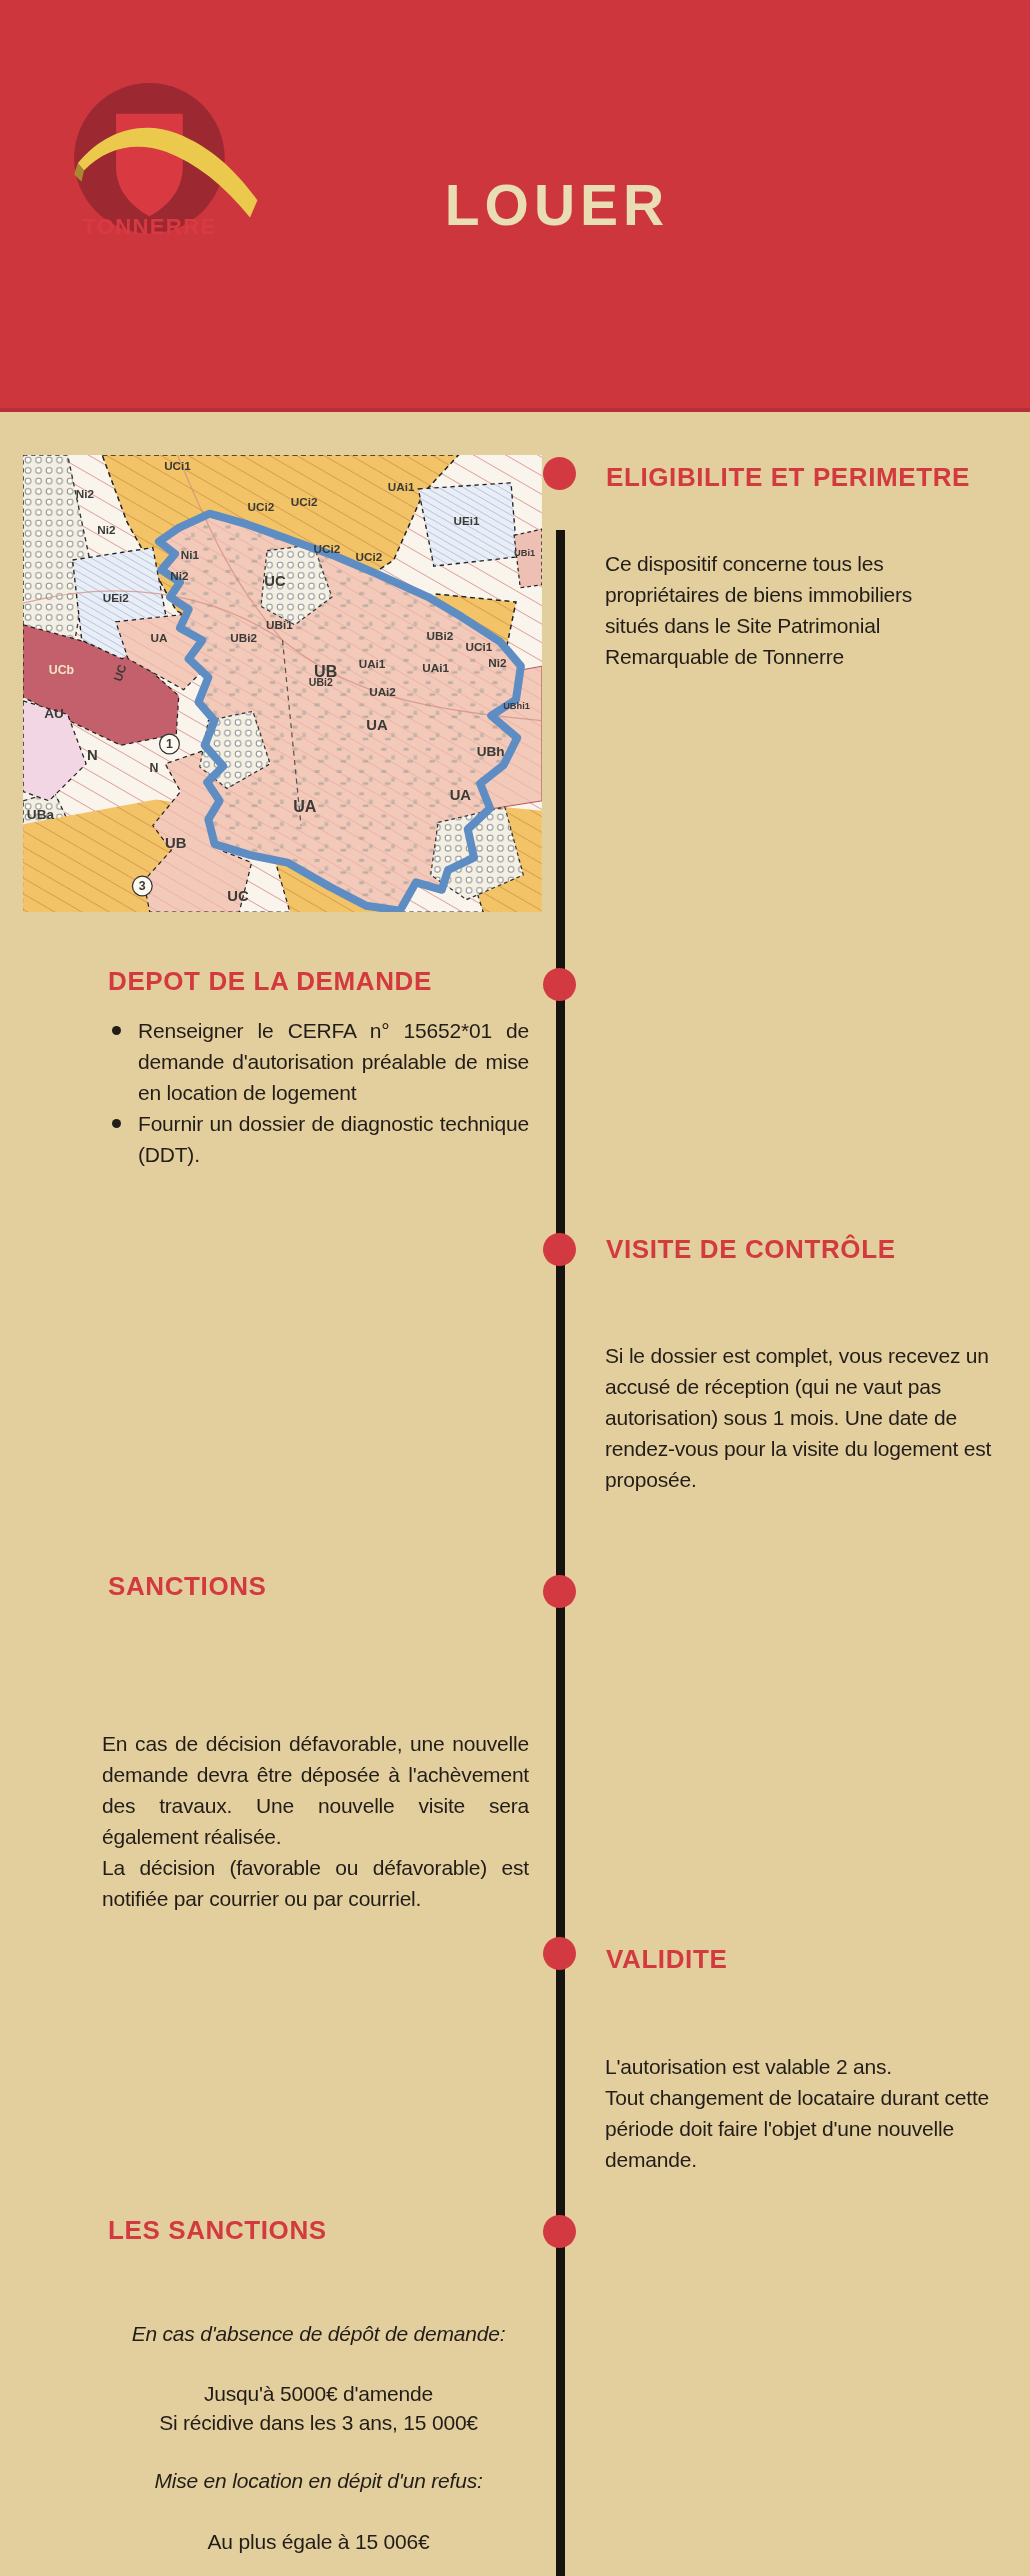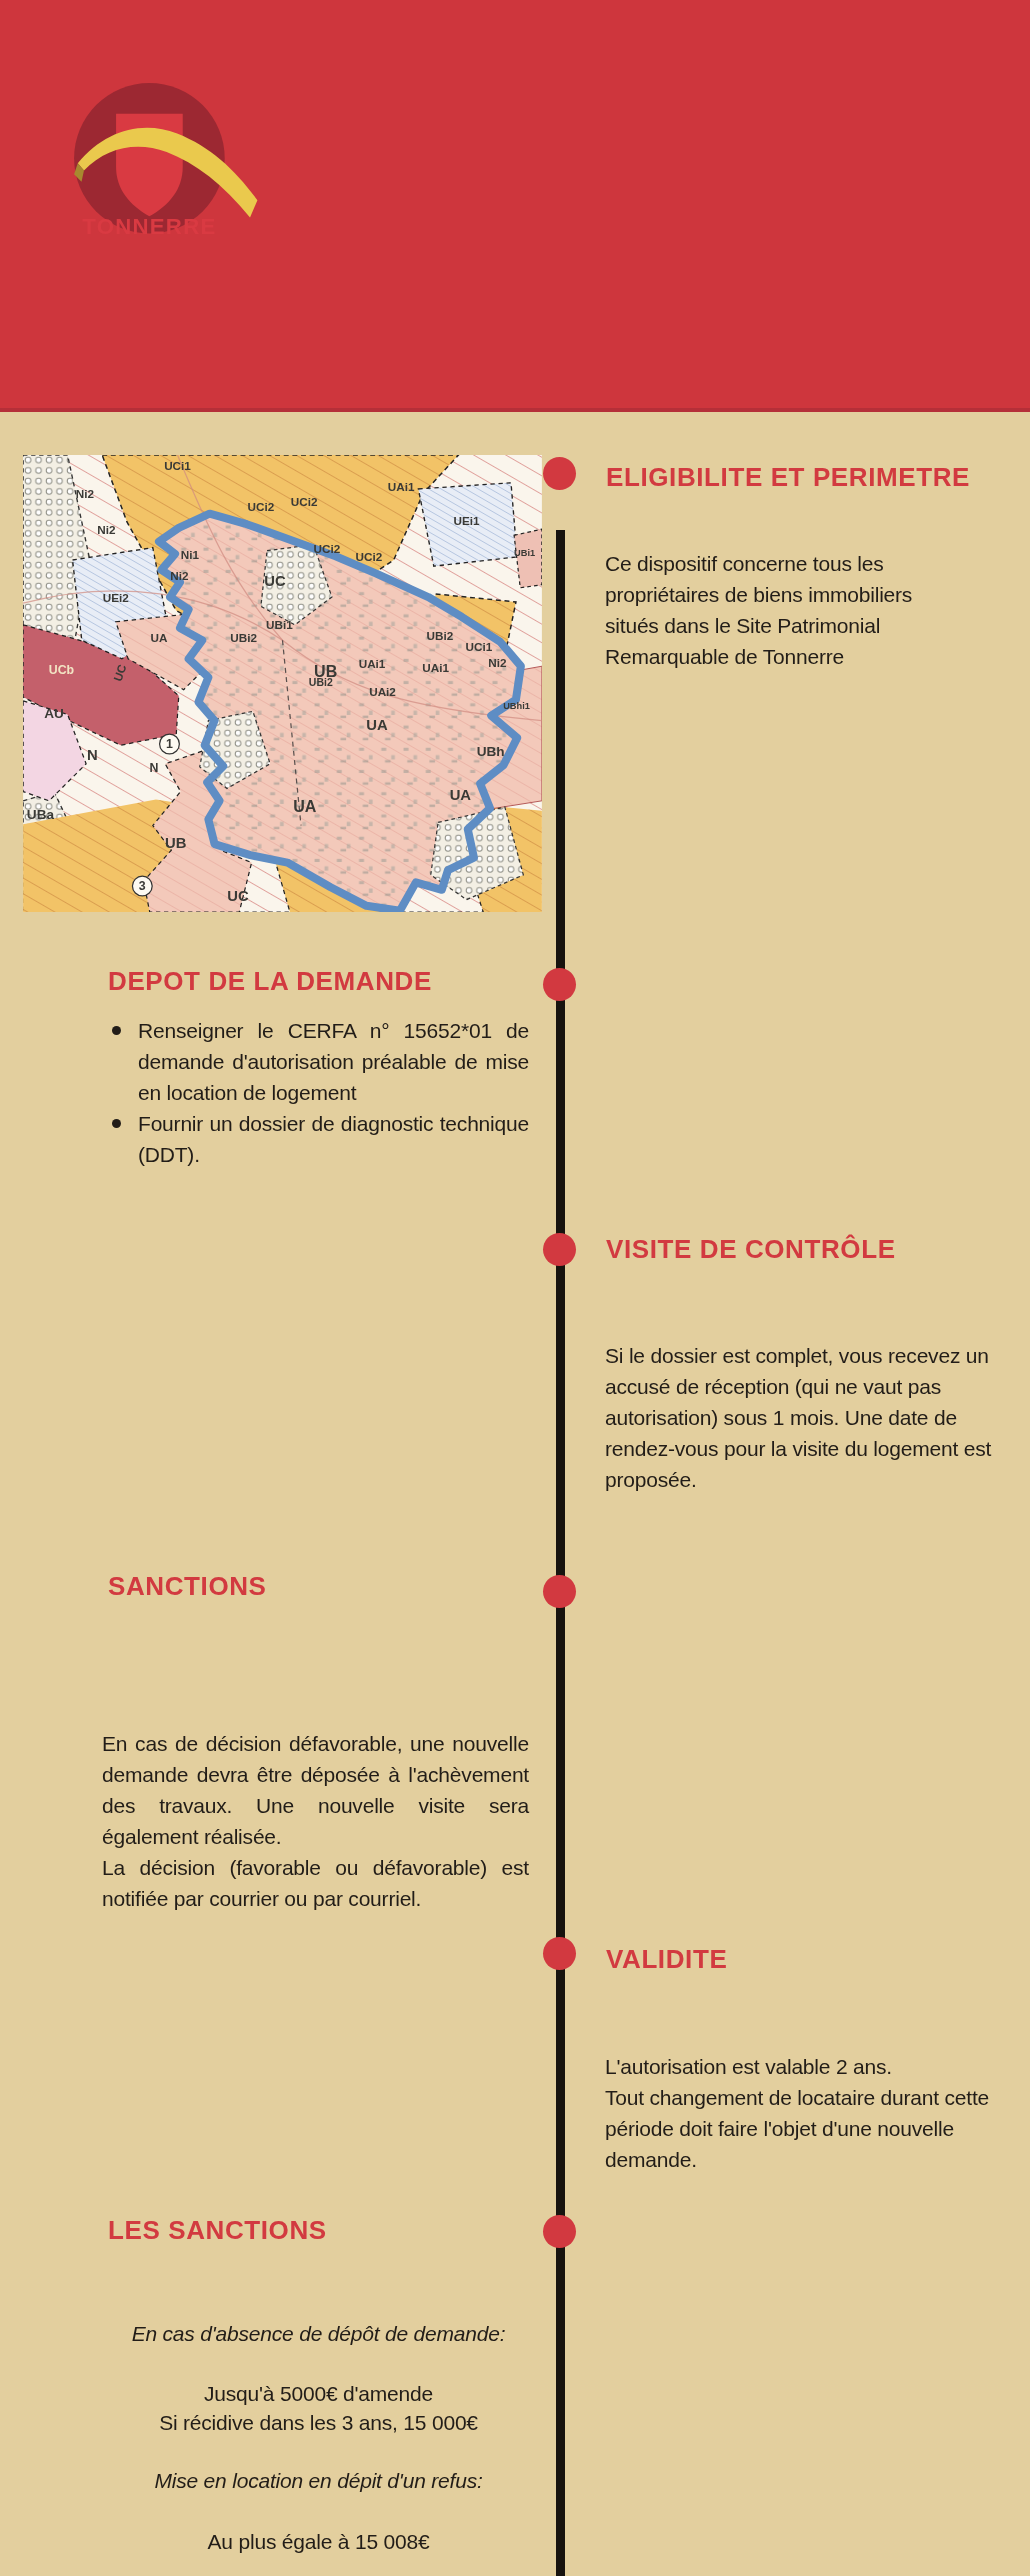--- a/index.html
+++ b/index.html
@@ -54,20 +54,21 @@
   <svg width="204" height="179" viewBox="0 0 330 290">
     <circle cx="130" cy="130" r="122" fill="#9c2832"></circle>
     <path d="M76,58 h108 v86 c0,36 -22,62 -54,80 c-32,-18 -54,-44 -54,-80 Z" fill="#d93a42"></path>
     <path d="M14,138 L24,150 C60,112 110,102 158,120 C205,138 250,173 293,226 L305,198 C268,148 230,112 175,90 C120,68 58,84 14,138 Z" fill="#eac94d"></path>
     <path d="M14,138 L24,150 L20,168 L8,156 Z" fill="#a8892f"></path>
     <text x="130" y="252" text-anchor="middle" font-family="Liberation Sans, sans-serif" font-weight="800" font-size="36" letter-spacing="2" fill="#d93a42">TONNERRE</text>
   </svg>
 </div>
 
 <div class="abs poster-title">
+  <div>LOUER</div>
 </div>
 
 <div class="abs map-box">
 <svg width="519" height="457" viewBox="0 0 840 740">
   <defs>
     <pattern id="hatchWhite" width="26" height="26" patternUnits="userSpaceOnUse" patternTransform="rotate(-60)">
       <rect width="26" height="26" fill="#faf5ec"></rect>
           <line x1="0" y1="0" x2="0" y2="26" stroke="#d98a85" stroke-width="2.4"></line>
     </pattern>
     <pattern id="hatchOrange" width="22" height="22" patternUnits="userSpaceOnUse" patternTransform="rotate(-60)">
@@ -211,14 +212,14 @@
 <div class="abs body-text" style="left:605px;top:2051px;width:399px">
   <p style="margin:0">L'autorisation est valable 2 ans.</p>
   <p style="margin:0">Tout changement de locataire durant cette période doit faire l'objet d'une nouvelle demande.</p>
 </div>
 
 <div class="abs sec-title right" style="top:2215px">LES SANCTIONS</div>
 <div class="abs body-text center ital" style="left:96px;top:2318px;width:445px">En cas d'absence de dépôt de demande:</div>
 <div class="abs body-text center" style="left:96px;top:2378px;width:445px">Jusqu'à 5000€ d'amende</div>
 <div class="abs body-text center" style="left:96px;top:2407px;width:445px">Si récidive dans les 3 ans, 15 000€</div>
 <div class="abs body-text center ital" style="left:96px;top:2465px;width:445px">Mise en location en dépit d'un refus:</div>
-<div class="abs body-text center" style="left:96px;top:2526px;width:445px">Au plus égale à 15 008€</div>
+<div class="abs body-text center" style="left:96px;top:2526px;width:445px">Au plus égale à 15 006€</div>
 
 
 </body></html>

